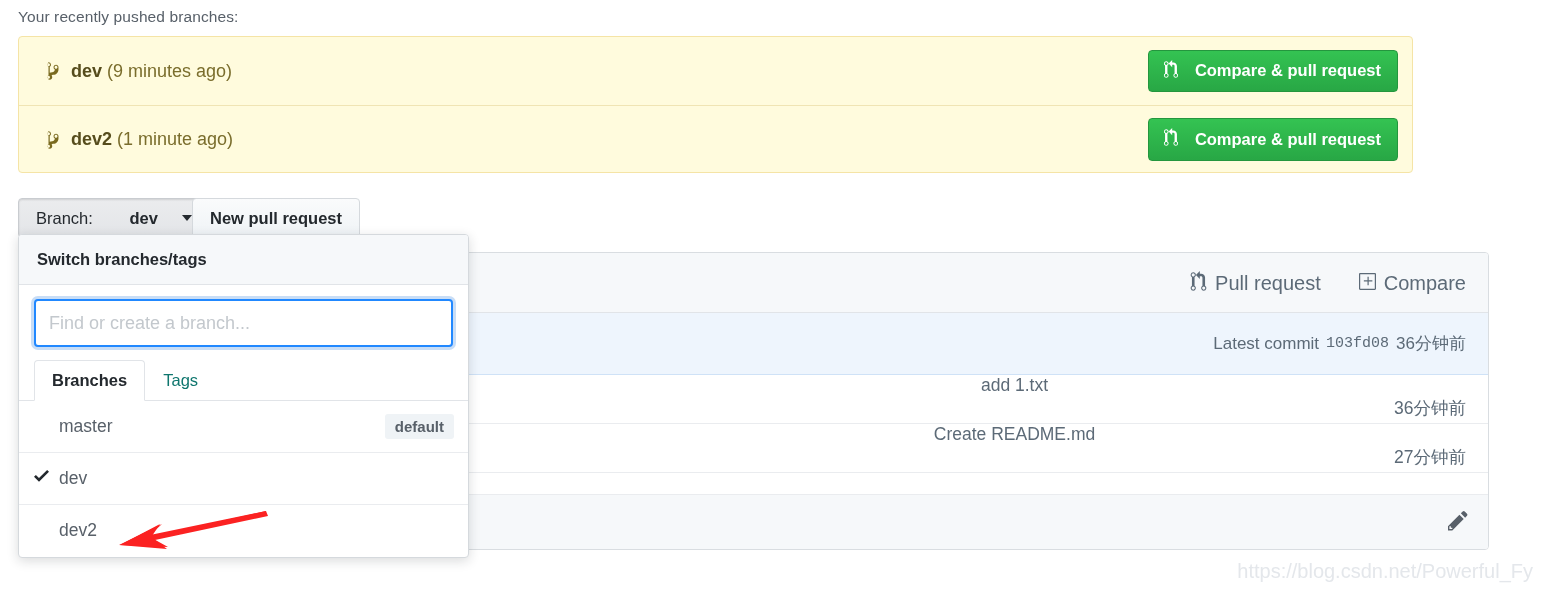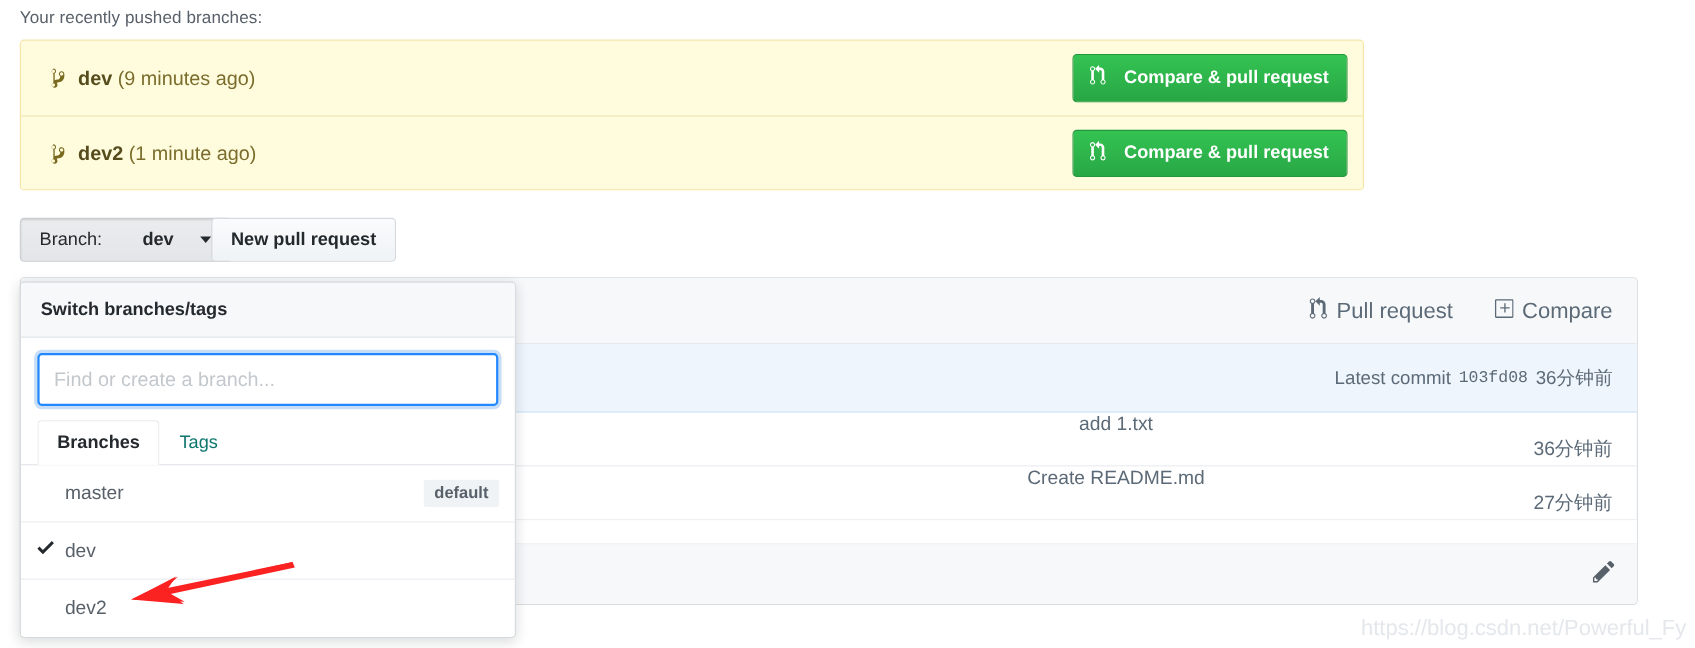--- a/index.html
+++ b/index.html
@@ -14,21 +14,21 @@
 
   
   .pushed-label {
     position: absolute; left: 18px; top: 8px;
     font-size: 15.5px; color: #586069; letter-spacing: .1px;
   }
 
   
   .push-banner {
     position: absolute; left: 18px; top: 36px;
-    width: 1222px; height: 137px;
+    width: 1395px; height: 137px;
     background: #fffbdd; border: 1px solid #f5e4a6;
     border-radius: 4px; overflow: hidden;
   }
   .push-row {
     position: relative; height: 68px;
     display: flex; align-items: center; padding: 0 14px 0 26px;
   }
   .push-row + .push-row { border-top: 1px solid #f0e4b4; }
   .branch-ico { width: 17px; height: 20px; margin-right: 9px; flex: none; color: #7a6a1f; }
   .push-text { font-size: 18px; color: #6b5e24; white-space: nowrap; }
@@ -119,21 +119,21 @@
   .file-time { margin-left: auto; }
   .spacer-row { height: 22px; border-bottom: 1px solid #eaecef; background: #fff; }
   .readme-bar {
     height: 54px; background: #f6f8fa;
     display: flex; align-items: center; justify-content: flex-end;
     padding-right: 20px;
   }
 
   
   .dropdown {
-    position: absolute; left: 18px; top: 256px;
+    position: absolute; left: 18px; top: 234px;
     width: 451px;
     background: #fff; border: 1px solid #d5d9dd;
     border-radius: 4px; box-shadow: 0 3px 12px rgba(27,31,35,.16);
     overflow: hidden; z-index: 20;
   }
   .dd-head {
     height: 50px; display: flex; align-items: center;
     padding: 0 18px; background: #f6f8fa;
     border-bottom: 1px solid #e1e4e8;
     font-size: 16.5px; font-weight: 700; color: #24292e;

